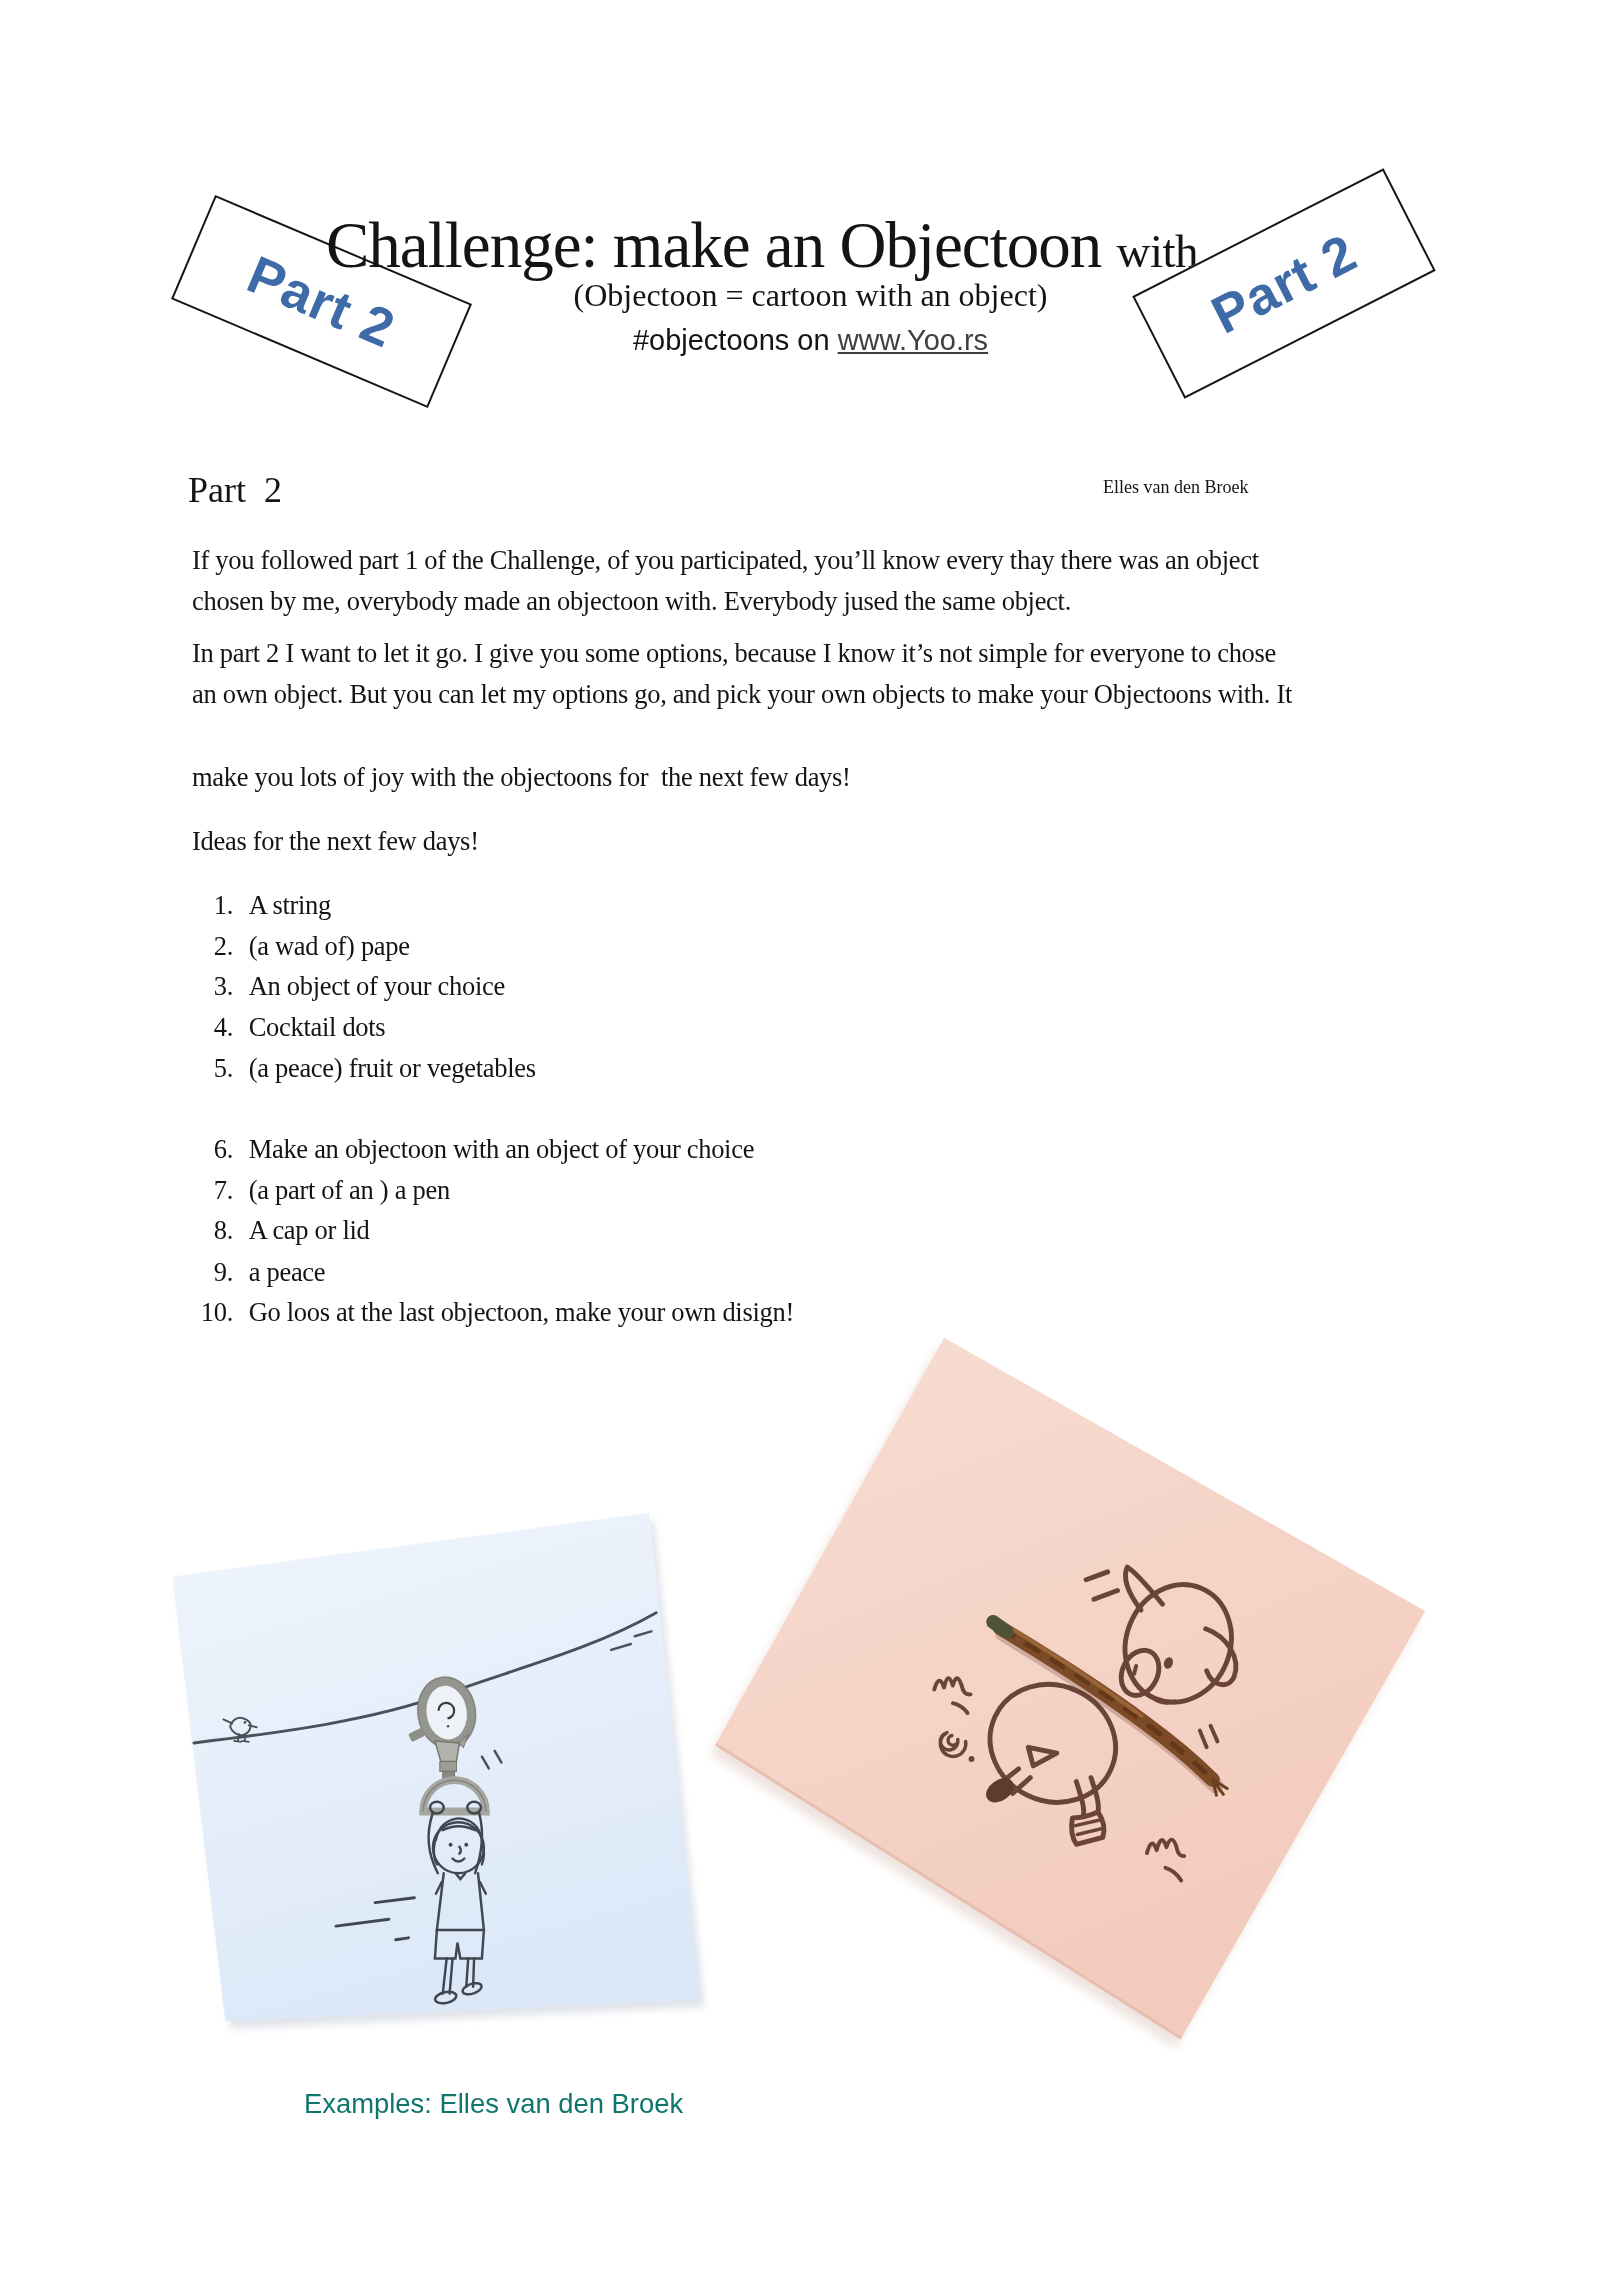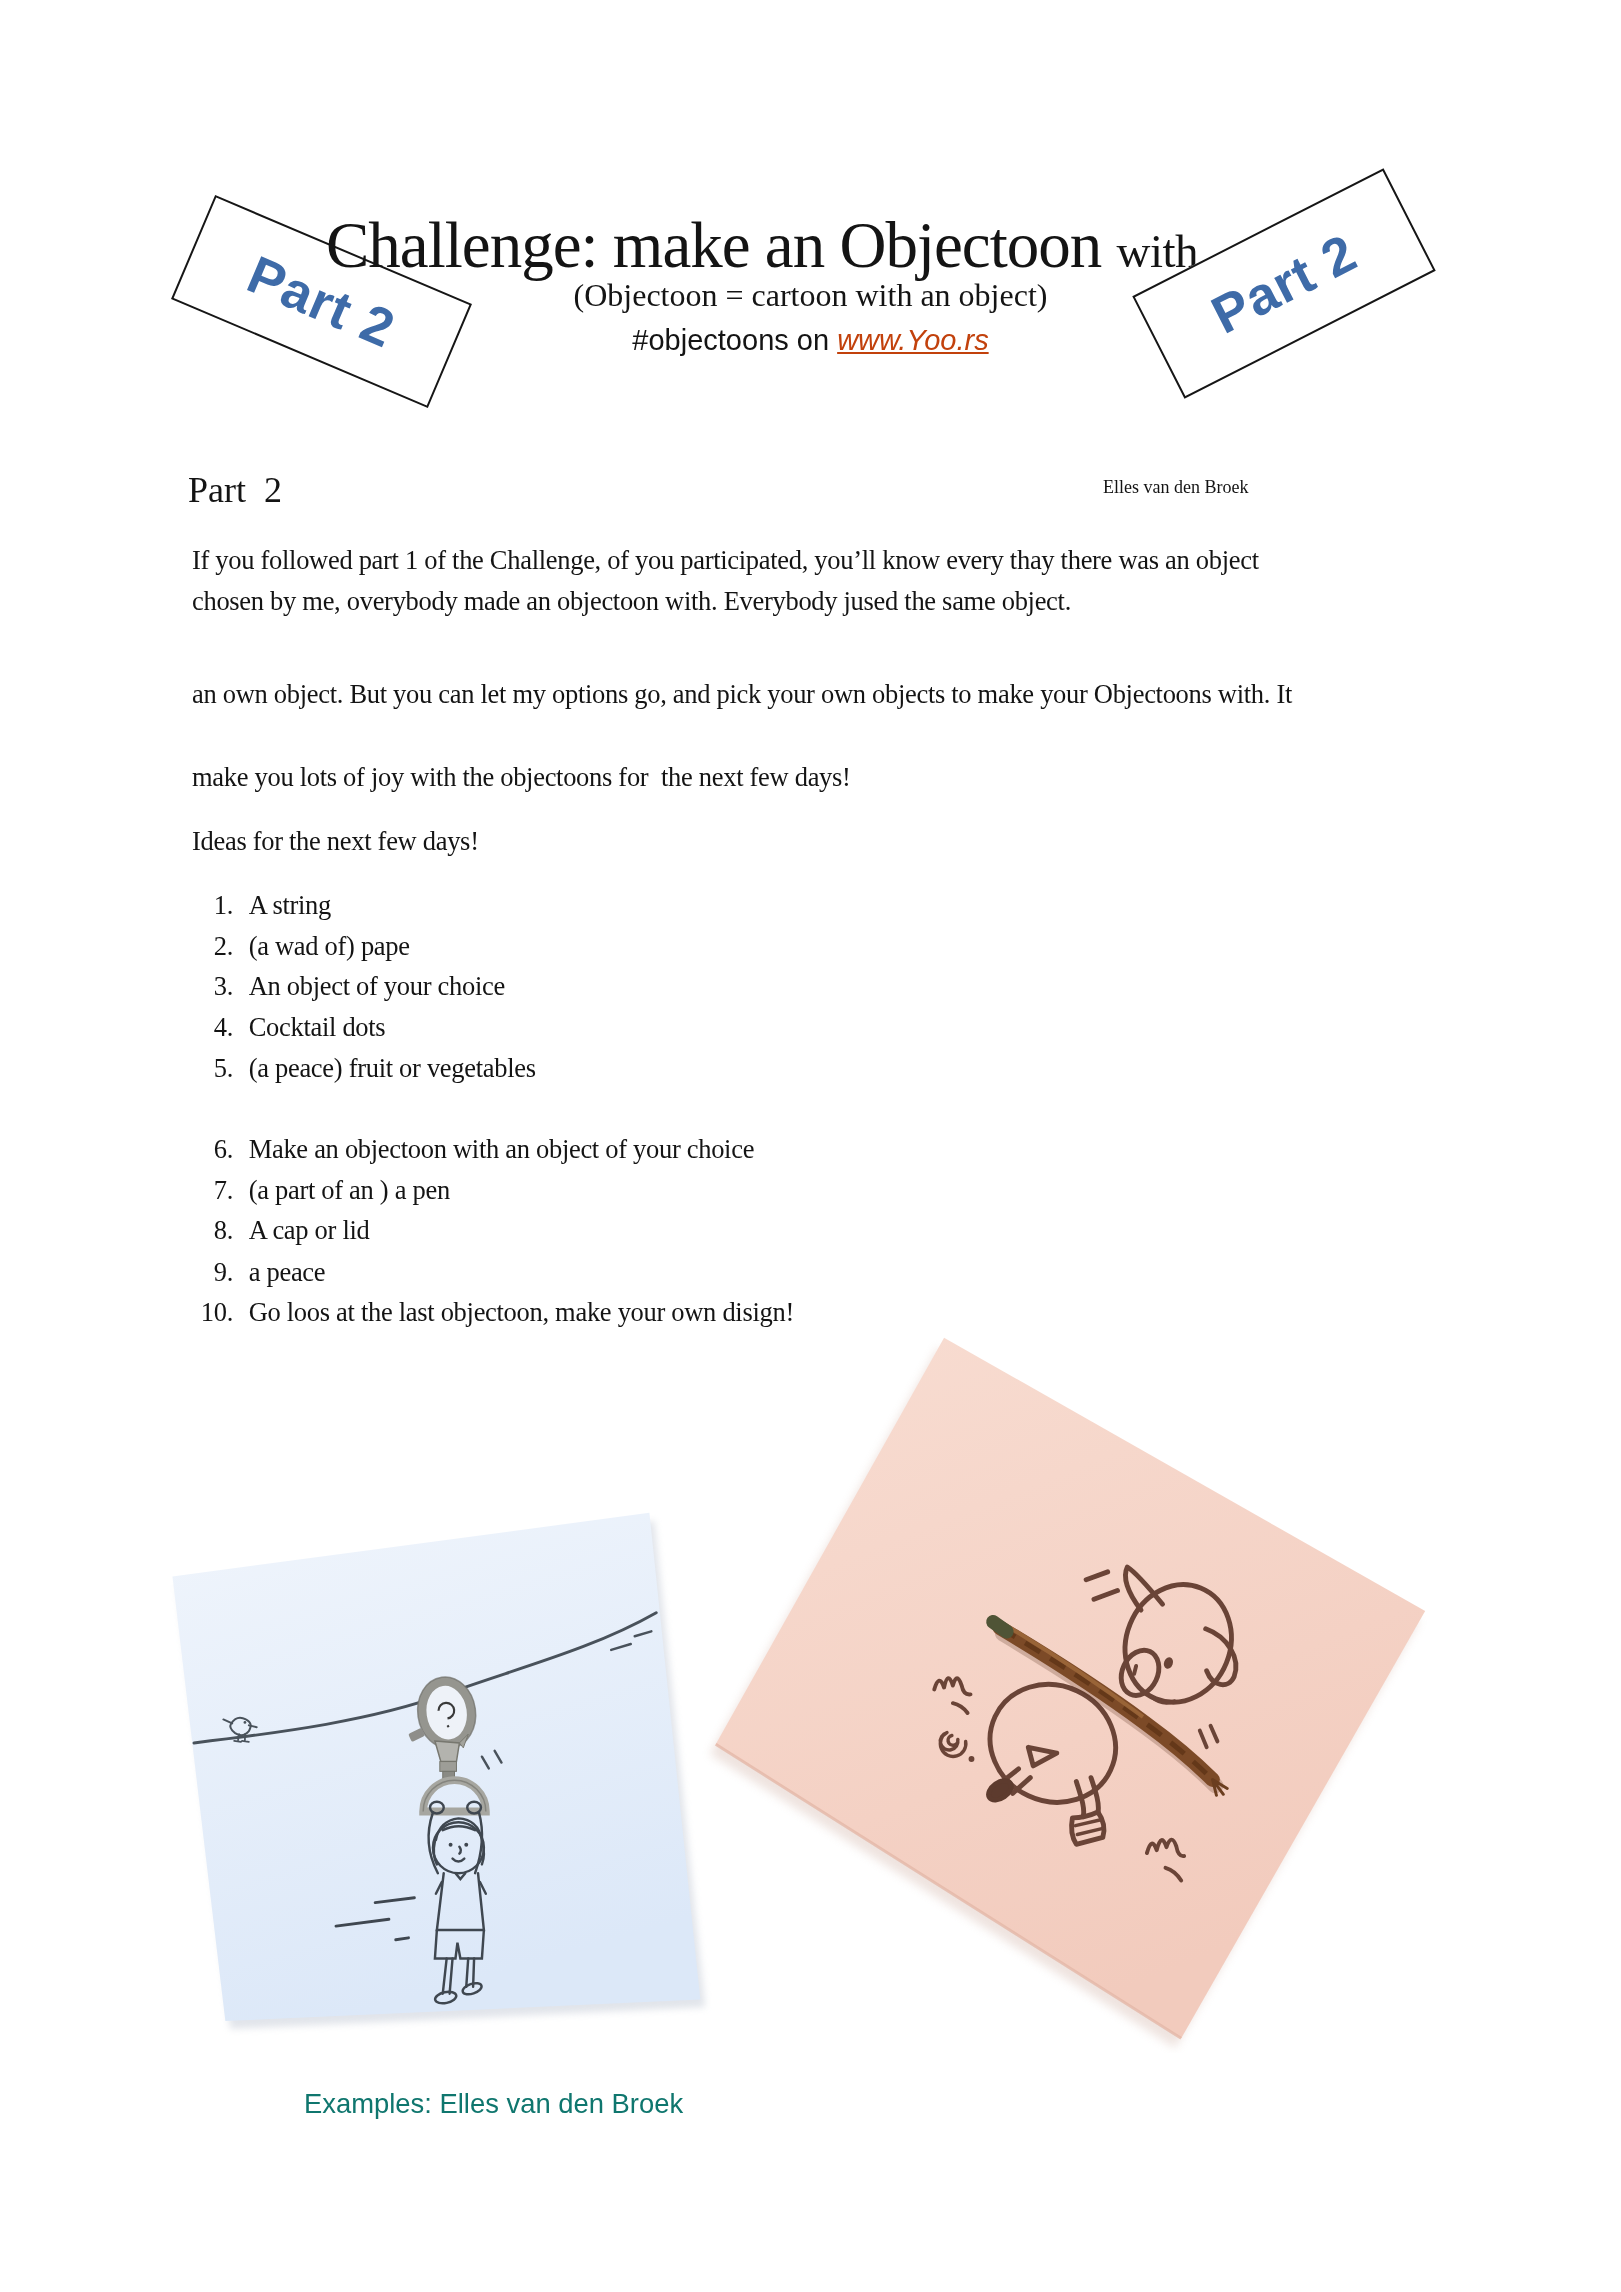--- a/index.html
+++ b/index.html
@@ -15,21 +15,21 @@
                color:#3e6ba8;letter-spacing:1px;white-space:pre;}
 
   
   .doc-title{position:absolute;left:326px;top:208px;white-space:pre;z-index:4;}
   .doc-title .big{font-size:65px;letter-spacing:-1px;}
   .doc-title .small{font-size:47px;letter-spacing:-0.5px;}
   .subtitle{position:absolute;left:0;top:277px;width:1621px;text-align:center;
             font-size:32px;white-space:pre;z-index:1;}
   .hashtag{position:absolute;left:0;top:324px;width:1621px;text-align:center;
            font-family:"Liberation Sans",sans-serif;font-size:29px;white-space:pre;z-index:1;}
-  .hashtag a{color:#c2410c;text-decoration:underline;cursor:pointer;font-style:italic;}
+  .hashtag a{color:#404040;text-decoration:underline;cursor:pointer;}
 
   
   .h-part{position:absolute;left:188px;top:469px;font-size:36px;white-space:pre;}
   .author{position:absolute;left:1103px;top:477px;font-size:18px;white-space:pre;}
   .line{position:absolute;left:192px;font-size:26.5px;letter-spacing:-0.3px;white-space:pre;}
   .list-row{position:absolute;left:192px;font-size:26.5px;letter-spacing:-0.3px;white-space:pre;
             display:flex;}
   .list-num{display:inline-block;width:41px;text-align:right;}
   .list-text{display:inline-block;margin-left:15.7px;}
   .caption{position:absolute;left:304px;top:2088px;font-family:"Liberation Sans",sans-serif;
@@ -55,20 +55,21 @@
   <div class="subtitle">(Objectoon = cartoon with an object)</div>
 
   <div class="hashtag"><span>#objectoons on </span><a>www.Yoo.rs</a></div>
 
   <div class="h-part">Part  2</div>
   <div class="author">Elles van den Broek</div>
 
   <div class="line" style="top:545px">If you followed part 1 of the Challenge, of you participated, you’ll know every thay there was an object</div>
   <div class="line" style="top:586px">chosen by me, overybody made an objectoon with. Everybody jused the same object.</div>
 
+  <div class="line" style="top:638px">In part 2 I want to let it go. I give you some options, because I know it’s not simple for everyone to chose</div>
   <div class="line" style="top:679px">an own object. But you can let my options go, and pick your own objects to make your Objectoons with. It</div>
   <div class="line" style="top:762px">make you lots of joy with the objectoons for  the next few days!</div>
 
   <div class="line" style="top:826px">Ideas for the next few days!</div>
 
   <div class="list-row" style="top:890px"><span class="list-num">1.</span><span class="list-text">A string</span></div>
   <div class="list-row" style="top:931px"><span class="list-num">2.</span><span class="list-text">(a wad of) pape</span></div>
   <div class="list-row" style="top:971px"><span class="list-num">3.</span><span class="list-text">An object of your choice</span></div>
   <div class="list-row" style="top:1012px"><span class="list-num">4.</span><span class="list-text">Cocktail dots</span></div>
   <div class="list-row" style="top:1053px"><span class="list-num">5.</span><span class="list-text">(a peace) fruit or vegetables</span></div>

